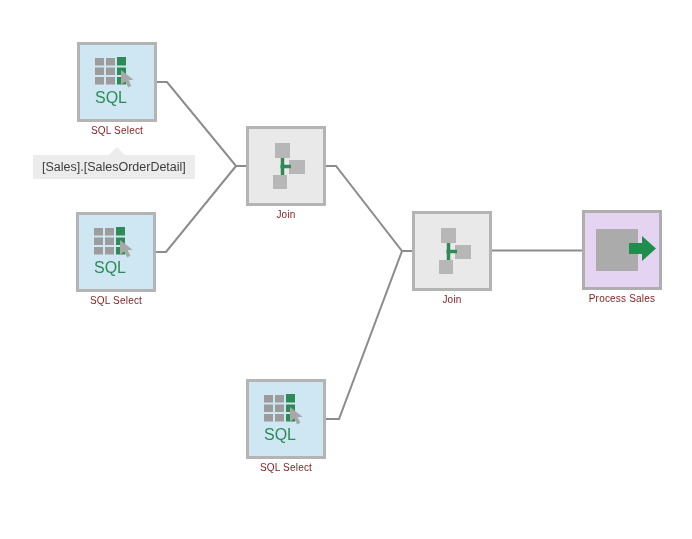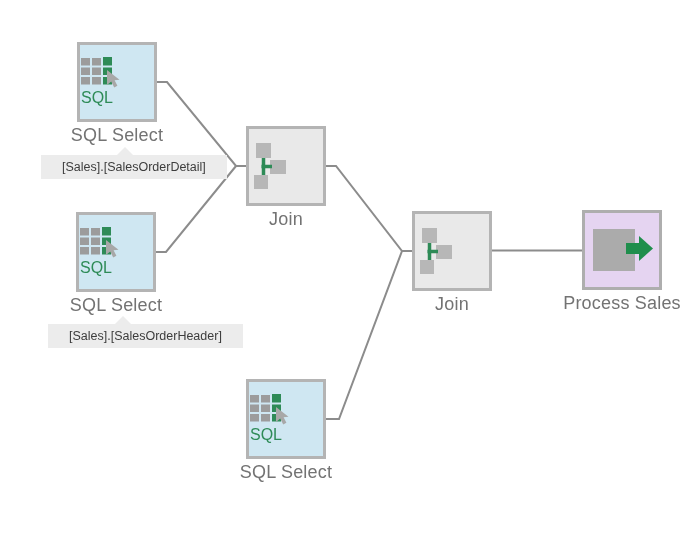--- a/index.html
+++ b/index.html
@@ -3,32 +3,32 @@
 <meta charset="utf-8">
 <style>
   html,body{margin:0;padding:0;background:#ffffff;}
   .canvas{
     position:relative;width:692px;height:539px;background:#ffffff;overflow:hidden;
     font-family:"Liberation Sans", sans-serif;
   }
   svg.wires{position:absolute;left:0;top:0;width:692px;height:539px;}
   .node-box{
     position:absolute;width:74px;height:74px;border:3px solid #b4b4b4;
-    display:flex;align-items:center;justify-content:flex-start;box-sizing:content-box;
+    display:flex;align-items:center;justify-content:center;box-sizing:content-box;
   }
   .node-box.sql{background:#cfe7f2;}
   .node-box.join{background:#e9e9e9;}
   .node-box.process{background:#e5d4f1;border-color:#aeaeae;}
   .node-label{
     position:absolute;transform:translateX(-50%);white-space:nowrap;
-    font-size:18px;color:#737373;letter-spacing:.2px;
+    font-size:10px;color:#7f1d1d;letter-spacing:.2px;
   }
   .callout{
     position:absolute;background:#ececec;color:#3d3d3d;font-size:12.5px;
-    padding:5px 21px;white-space:nowrap;margin-left:8px;
+    padding:5px 9px;white-space:nowrap;
   }
   .callout .tip{
     position:absolute;top:-8px;width:0;height:0;
     border-left:9px solid transparent;border-right:9px solid transparent;
     border-bottom:9px solid #ececec;
   }
 </style>
 </head>
 <body>
 
@@ -91,24 +91,20 @@
       <g fill="#2e8b57">
         <rect x="23" y="0" width="9" height="8.5"></rect>
         <rect x="23" y="10.5" width="9" height="7.5"></rect>
         <rect x="23" y="20" width="9" height="7.5"></rect>
       </g>
       <path d="M27 13 L27 28 L31.2 24.5 L34.2 30.5 L37.4 28.8 L34.6 23.2 L39.5 22.8 Z" fill="#a8a8a8"></path>
       <text x="1" y="46" font-size="16" font-family="Liberation Sans, sans-serif" fill="#2e8b57">SQL</text>
     </svg>
   </div>
   <div class="node-label" style="left:116px;top:295px">SQL Select</div>
-  <div class="callout" style="left:40px;top:324px">
-    <span class="tip" style="left:66px"></span>
-    <span>[Sales].[SalesOrderHeader]</span>
-  </div>
 
   <div class="node-box join" style="left:412px;top:211px">
     <svg width="37" height="48" viewBox="0 0 37 48">
       <rect x="7" y="1" width="15" height="15" fill="#b7b7b7"></rect>
       <rect x="5" y="33" width="14" height="14" fill="#b7b7b7"></rect>
       <rect x="21" y="18" width="16" height="14" fill="#b7b7b7"></rect>
       <line x1="14.5" y1="16" x2="14.5" y2="33" stroke="#2e8b57" stroke-width="3.5"></line>
       <line x1="12.5" y1="24.5" x2="23" y2="24.5" stroke="#2e8b57" stroke-width="3.5"></line>
     </svg>
   </div>

